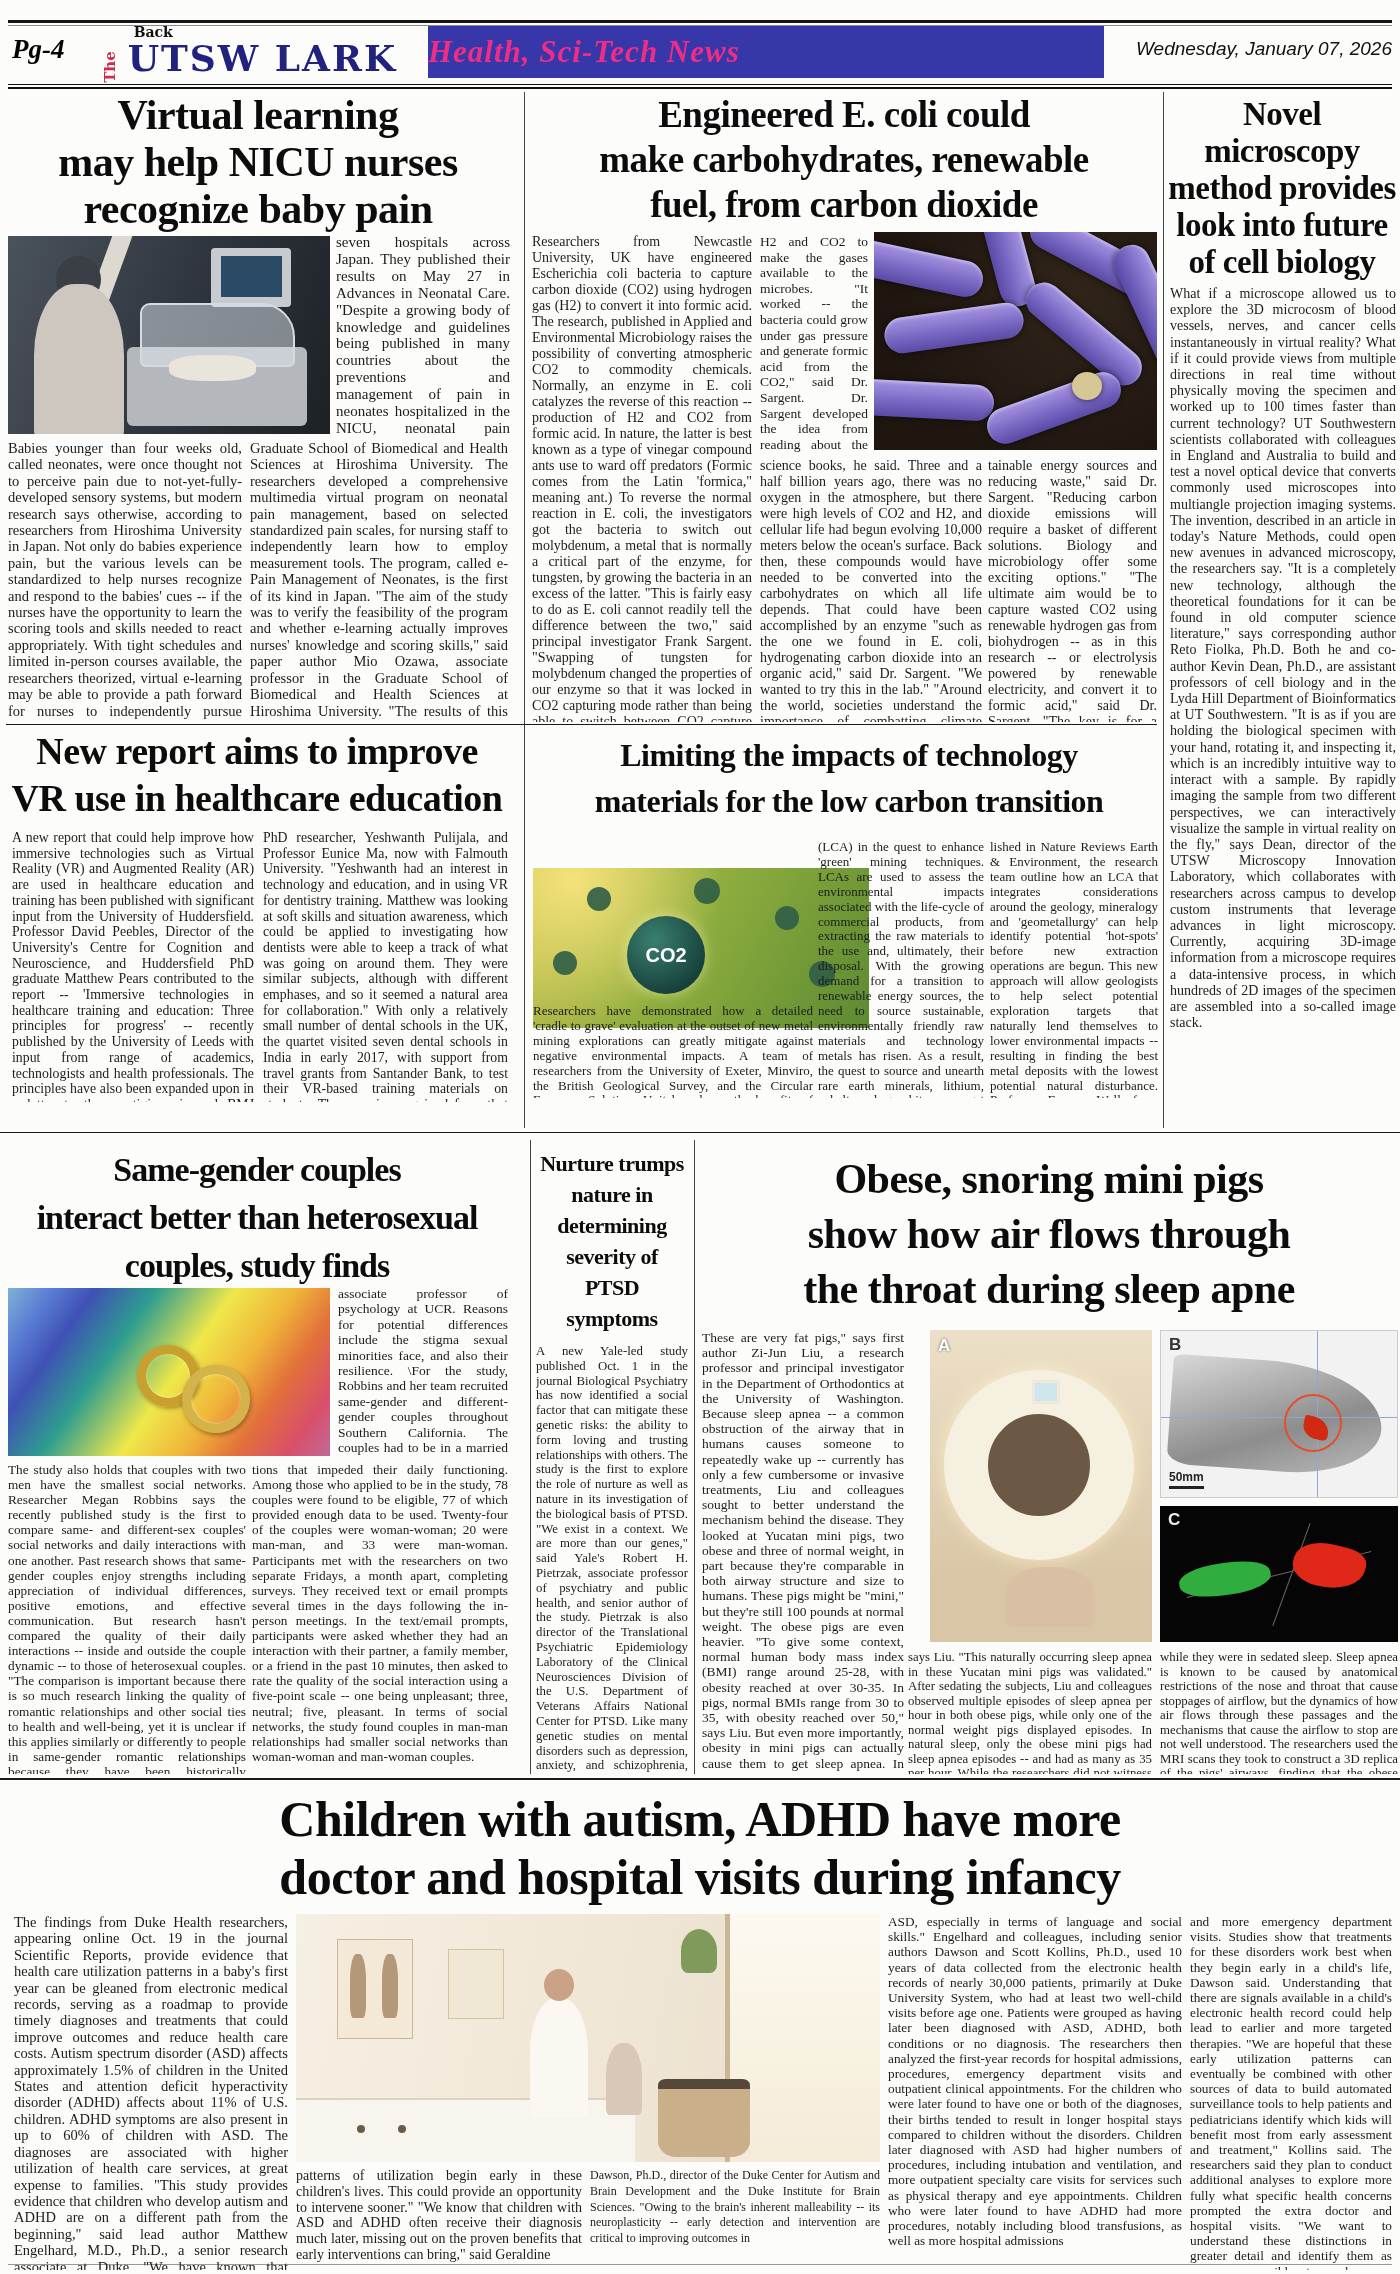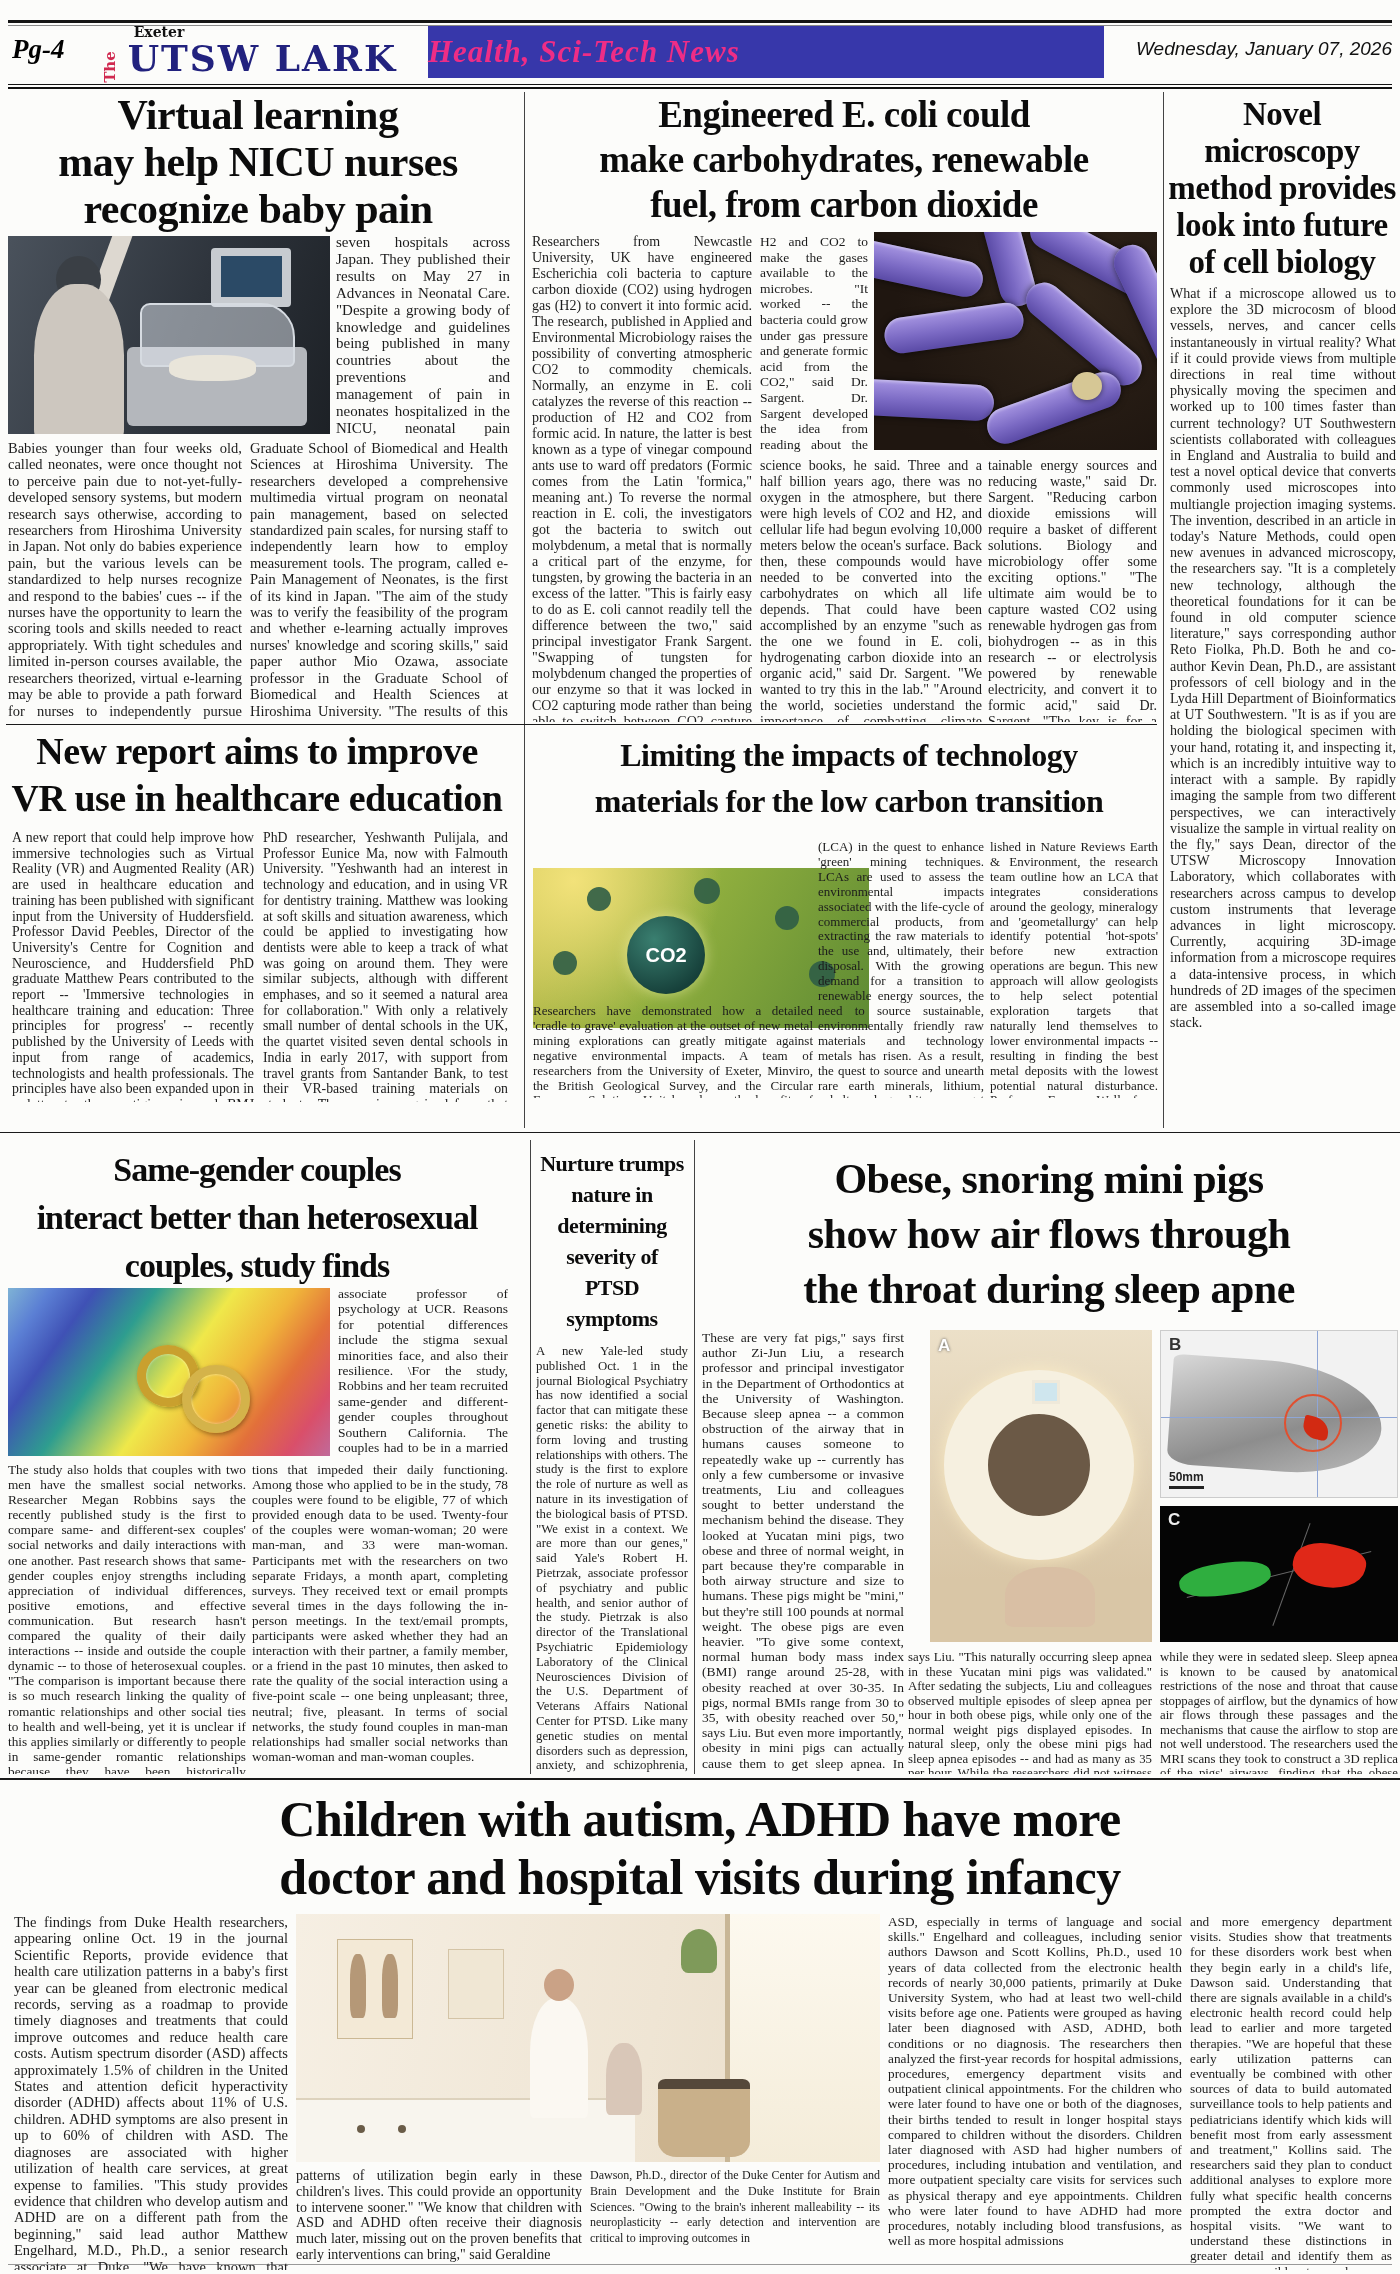--- a/index.html
+++ b/index.html
@@ -34,21 +34,21 @@
 </head>
 <body>
 
 <div class="sheet">
 
   <div class="abs" style="left:8px;top:20px;width:1384px;height:6px;border-top:3px solid #151515;border-bottom:1px solid #8a8a8a;"></div>
   <div class="abs pgnum" style="left:12px;top:34px;">Pg-4</div>
   <div class="abs" style="left:94px;top:24px;display:flex;align-items:flex-end;">
     <span class="logo-the">The</span>
     <span>
-      <span class="logo-daily">Exeter</span>
+      <span class="logo-daily">Back</span>
       <span class="logo-title">UTSW LARK</span>
     </span>
   </div>
   <div class="abs banner" style="left:428px;top:26px;width:676px;height:52px;">
     <span>Health, Sci-Tech News</span>
   </div>
   <div class="abs datebox" style="left:1100px;top:38px;width:292px;">Wednesday, January 07, 2026</div>
   <div class="abs" style="left:8px;top:84px;width:1384px;height:5px;border-top:1px solid #111;border-bottom:2px solid #111;"></div>
 
   <div class="vrule" style="left:524px;top:92px;height:1036px;"></div>

